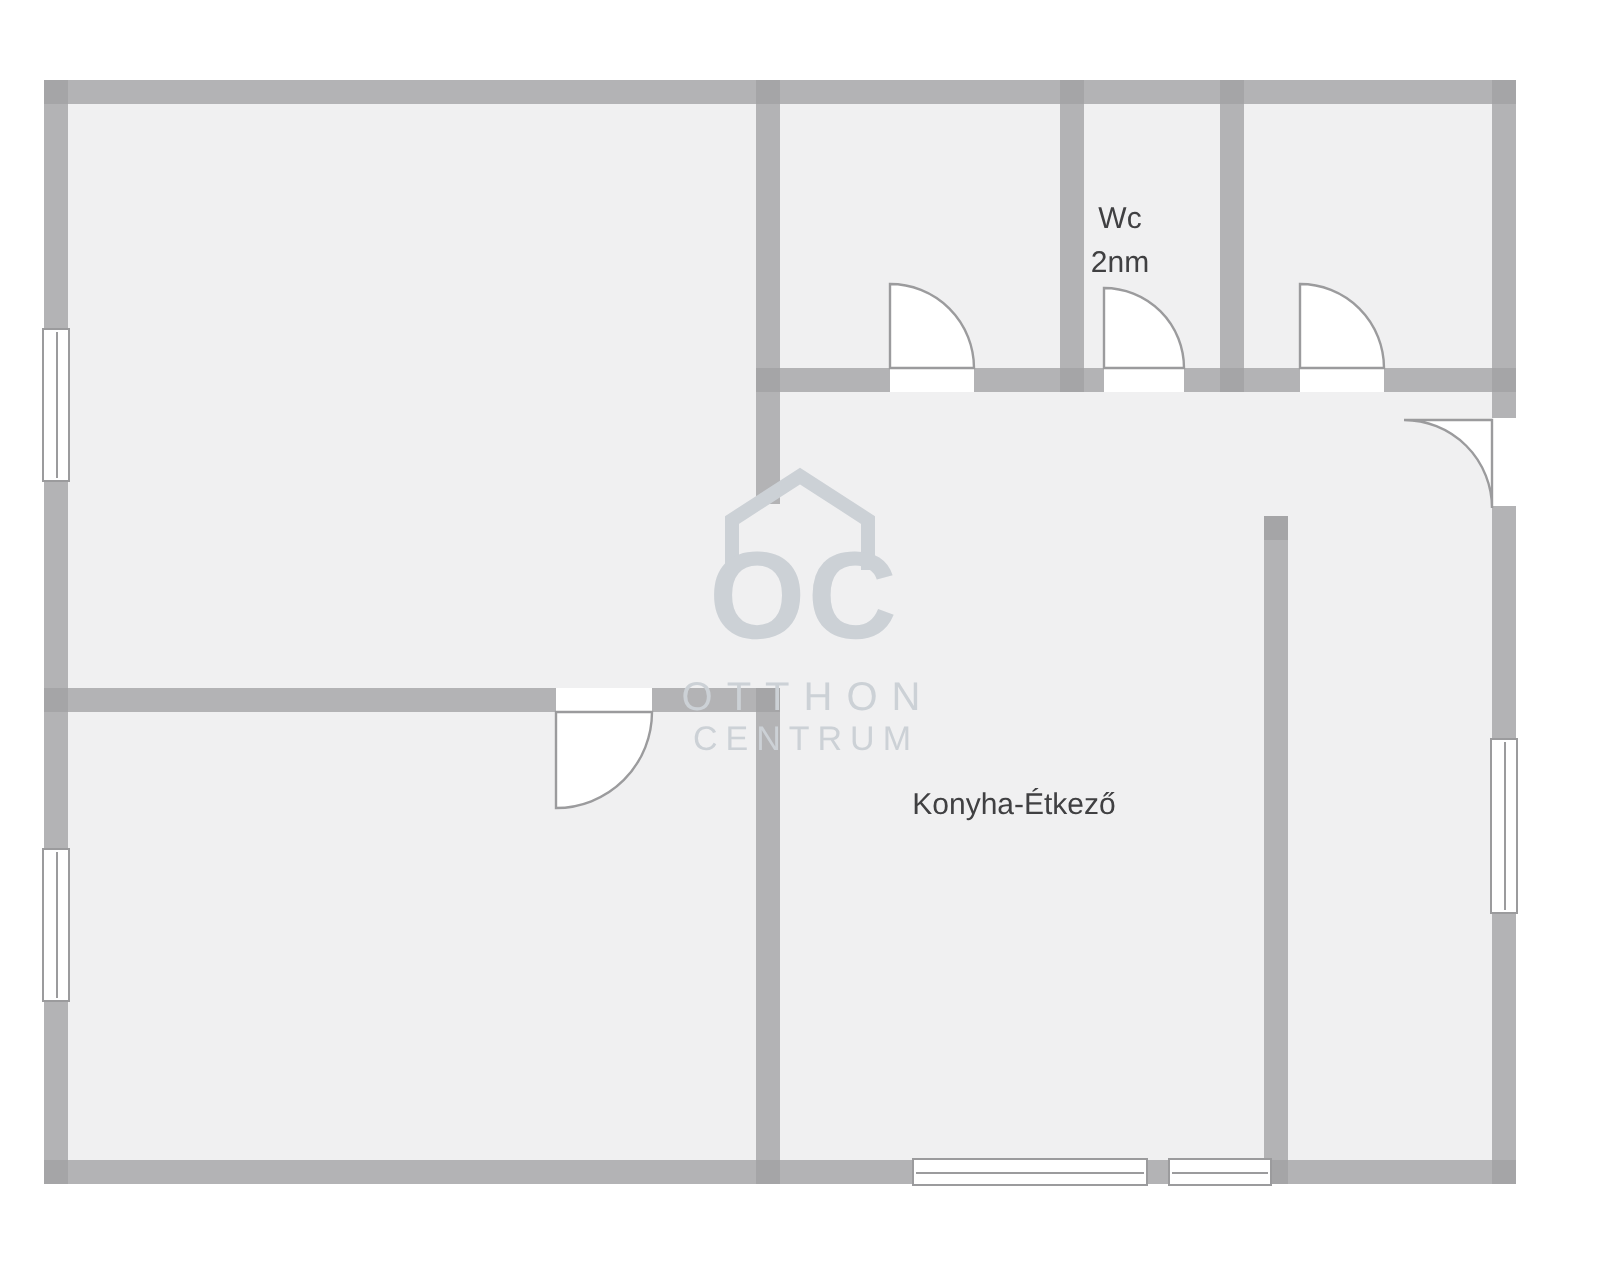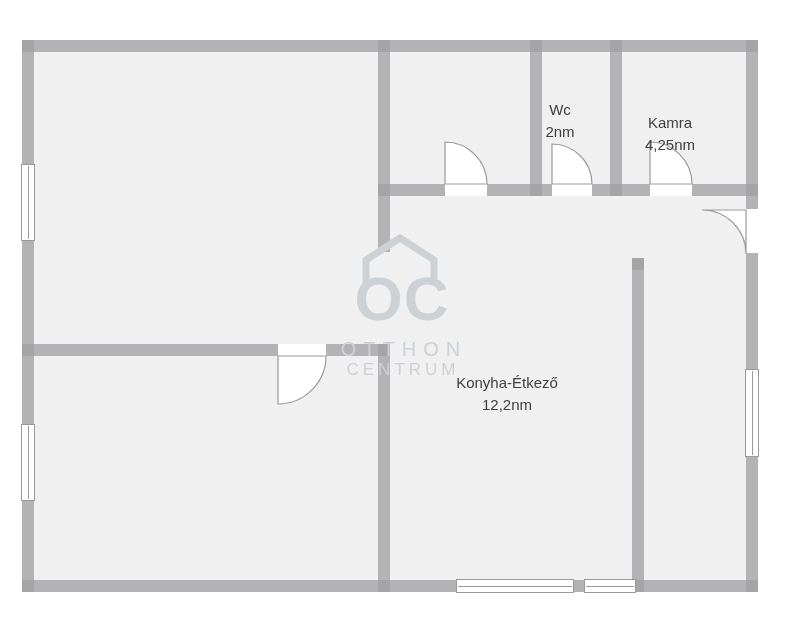--- a/index.html
+++ b/index.html
@@ -92,22 +92,17 @@
     </svg>
     <div class="wm-text wm-line1">OTTHON</div>
     <div class="wm-text wm-monogram">OC</div>
     <div class="wm-text wm-line2">CENTRUM</div>
   </div>
 
   <div class="room-label" style="left:560px;top:99px">
     <div>Wc</div>
     <div>2nm</div>
   </div>
-  <div class="room-label" style="left:670px;top:112px">
-    <div>Kamra</div>
-    <div>4,25nm</div>
-  </div>
-  <div class="room-label" style="left:507px;top:372px">
+  <div class="room-label" style="left:507px;top:392px">
     <div>Konyha-Étkező</div>
-    <div>12,2nm</div>
   </div>
 
 </div>
 
 </body></html>

